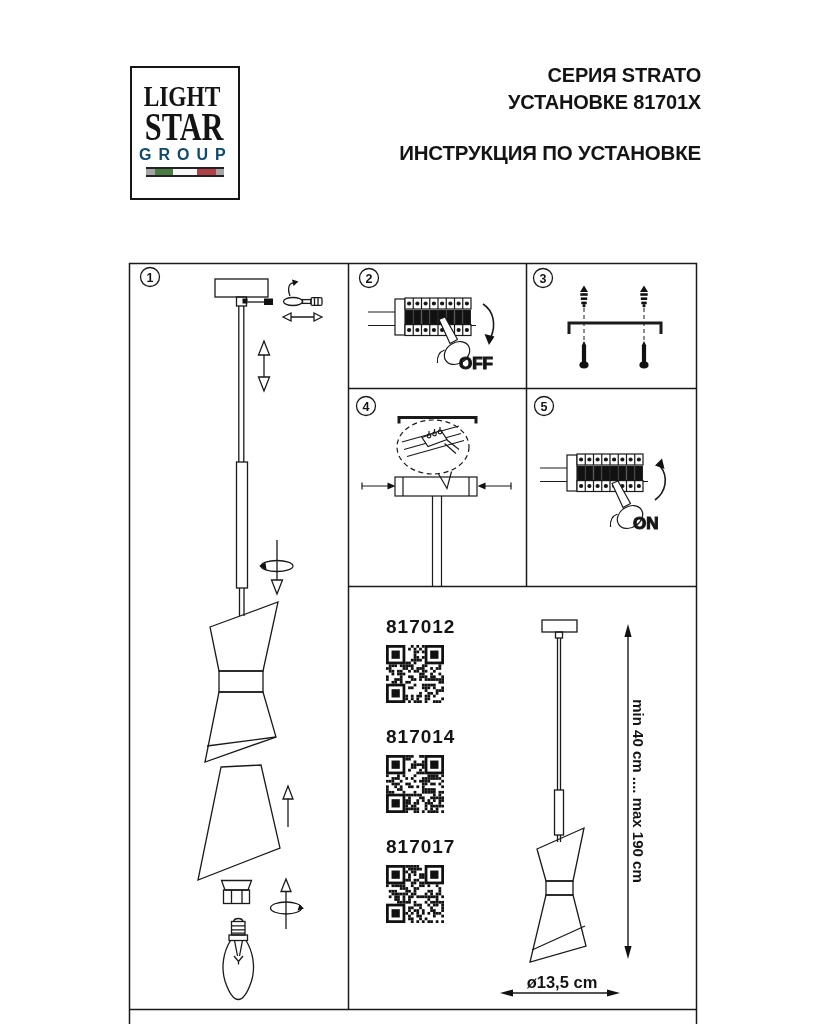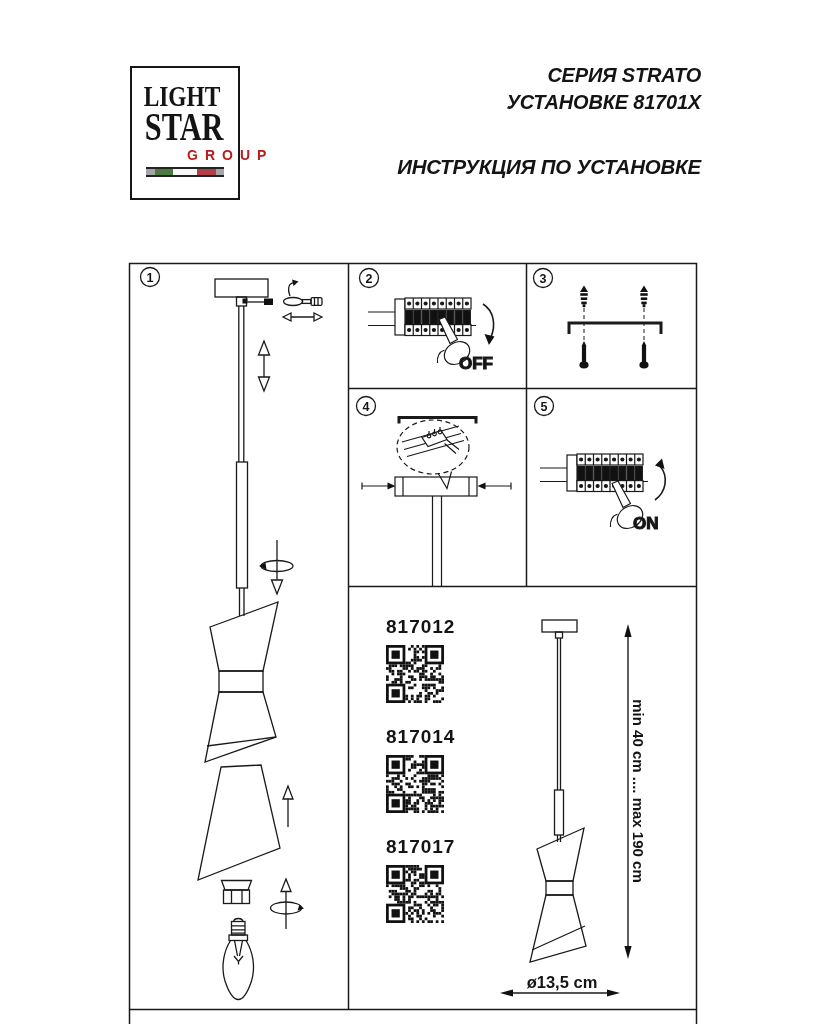--- a/index.html
+++ b/index.html
@@ -5,34 +5,34 @@
   html,body{margin:0;padding:0;background:#e8e8e8;}
   .page{position:relative;width:826px;height:1024px;background:#ffffff;margin:0 auto;
         font-family:"Liberation Sans",sans-serif;color:#141414;overflow:hidden;}
   
   .logo{position:absolute;left:130px;top:66px;width:110px;height:134px;
         border:2px solid #161616;box-sizing:border-box;text-align:left;background:#fff;}
   .logo-word1{font-family:"Liberation Serif",serif;font-weight:bold;font-size:30px;
               line-height:28px;margin-top:14px;transform:scaleX(.78);letter-spacing:0;}
   .logo-word2{font-family:"Liberation Serif",serif;font-weight:bold;font-size:40px;
               line-height:33px;transform:scaleX(.76);}
-  .logo-word3{font-size:14px;font-weight:bold;letter-spacing:7px;text-indent:7px;
-              color:#b91c1c;margin-top:5px;line-height:14px;padding-left:48px;}
+  .logo-word3{font-size:16px;font-weight:bold;letter-spacing:7px;text-indent:7px;
+              color:#0c4a6e;margin-top:5px;line-height:14px;}
   .flag{width:78px;height:6px;margin:5px auto 0;border-top:2px solid #222;
         border-bottom:2px solid #222;display:flex;}
   .flag span{display:block;height:100%;}
   .fg1{width:11%;background:#a5a5a5;}
   .fg2{width:24%;background:#4a7c42;}
   .fg3{width:31%;background:#f7f7f7;}
   .fg4{width:24%;background:#b04046;}
   .fg5{width:10%;background:#a5a5a5;}
   
   .titles{position:absolute;top:62px;right:125px;text-align:right;}
-  .title-line{font-weight:bold;font-size:20px;line-height:27px;letter-spacing:-.2px;font-style:italic;}
-  .instr{margin-top:37px;}
+  .title-line{font-weight:bold;font-size:20px;line-height:27px;letter-spacing:-.2px;}
+  .instr{margin-top:23px;}
   .instr .title-line{font-size:20.5px;line-height:27px;}
   
   svg.diagram{position:absolute;left:0;top:0;}
   svg text{font-family:"Liberation Sans",sans-serif;font-weight:bold;fill:#141414;}
 </style>
 </head>
 <body>
 
 <div class="page">
 

